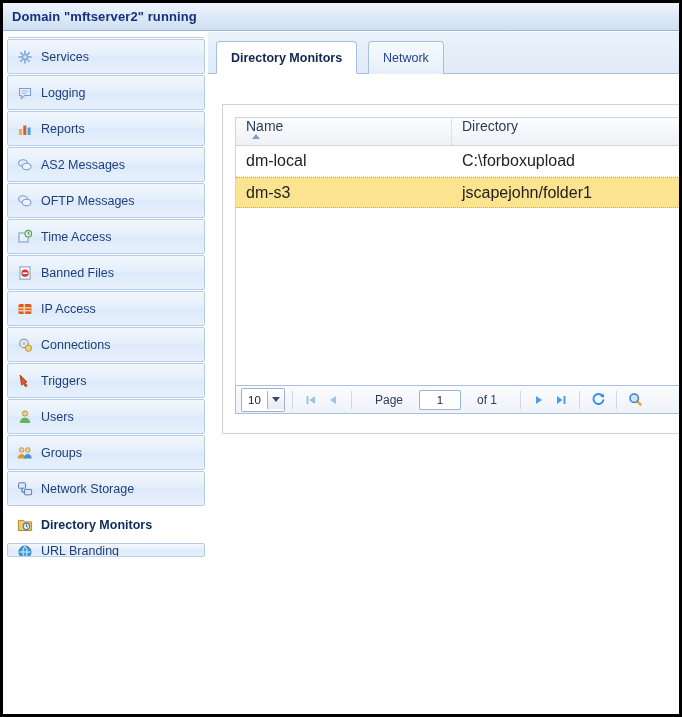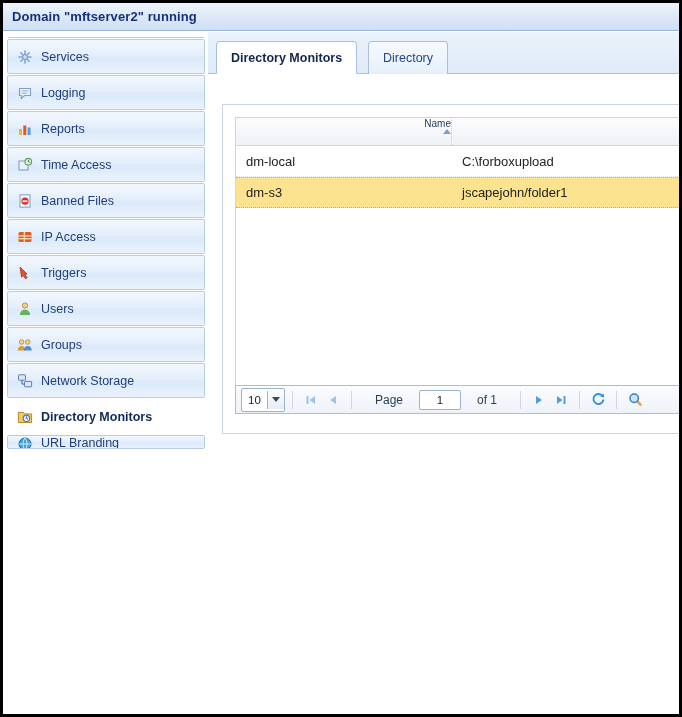--- a/index.html
+++ b/index.html
@@ -181,22 +181,22 @@
     overflow: hidden;
   }
   .grid-header {
     display: flex;
     height: 28px;
     background: linear-gradient(to bottom, #fdfdfe 0%, #eef1f6 100%);
     border-bottom: 1px solid #cbd6e4;
   }
   .grid-header .hcell {
     display: flex;
-    align-items: flex-end;
-    font-size: 10px;
+    align-items: flex-start;
+    font-size: 14px;
     color: #2b3d5c;
     padding-left: 10px;
     border-right: 1px dotted #c3ccd9;
     height: 100%;
     position: relative;
     flex-direction: column;
   }
   .sort-arrow {
     margin-left: 6px;
     width: 0; height: 0;
@@ -211,21 +211,21 @@
     background: #ffffff;
   }
   .grid-row.selected {
     background: #fbe38f;
     border-top: 1px dotted #c9b05e;
     border-bottom: 1px dotted #c9b05e;
   }
   .grid-row .cell {
     display: flex;
     align-items: center;
-    font-size: 13px;
+    font-size: 16px;
     color: #222222;
     padding-left: 10px;
     height: 100%;
     overflow: hidden;
     white-space: nowrap;
   }
   .col-name { width: 216px; flex: 0 0 216px; }
   .col-dir  { width: 284px; flex: 0 0 284px; }
 
   
@@ -346,20 +346,38 @@
               <rect x="2" y="8" width="3" height="6" fill="#f0b323"></rect>
               <rect x="6.3" y="4.5" width="3" height="9.5" fill="#e2562a"></rect>
               <rect x="10.6" y="6.5" width="3" height="7.5" fill="#4f9ee0"></rect>
             </svg>
           </span>
           <span class="nav-label">Reports</span>
         </div>
         <div class="nav-item">
           <span class="ico">
             <svg width="16" height="16" viewBox="0 0 16 16">
+              <ellipse cx="6" cy="6" rx="4.4" ry="3.3" fill="#e4edf9" stroke="#7f9fc9" stroke-width="1.1"></ellipse>
+              <ellipse cx="9.6" cy="9.6" rx="4.4" ry="3.3" fill="#eef4fc" stroke="#7f9fc9" stroke-width="1.1"></ellipse>
+            </svg>
+          </span>
+          <span class="nav-label">AS2 Messages</span>
+        </div>
+        <div class="nav-item">
+          <span class="ico">
+            <svg width="16" height="16" viewBox="0 0 16 16">
+              <ellipse cx="6" cy="6" rx="4.4" ry="3.3" fill="#e4edf9" stroke="#7f9fc9" stroke-width="1.1"></ellipse>
+              <ellipse cx="9.6" cy="9.6" rx="4.4" ry="3.3" fill="#eef4fc" stroke="#7f9fc9" stroke-width="1.1"></ellipse>
+            </svg>
+          </span>
+          <span class="nav-label">OFTP Messages</span>
+        </div>
+        <div class="nav-item">
+          <span class="ico">
+            <svg width="16" height="16" viewBox="0 0 16 16">
               <rect x="2" y="4" width="9" height="9" fill="#eaf1fa" stroke="#7f9fc9" stroke-width="1.1"></rect>
               <circle cx="11.3" cy="4.7" r="3.3" fill="#dff0df" stroke="#5f9e5f" stroke-width="1.1"></circle>
               <line x1="11.3" y1="4.7" x2="11.3" y2="2.8" stroke="#3f7a3f" stroke-width="1"></line>
               <line x1="11.3" y1="4.7" x2="12.8" y2="5.4" stroke="#3f7a3f" stroke-width="1"></line>
             </svg>
           </span>
           <span class="nav-label">Time Access</span>
         </div>
         <div class="nav-item">
           <span class="ico">
@@ -378,20 +396,30 @@
               <rect x="1.5" y="6.2" width="13" height="1.4" fill="#f6d6a8"></rect>
               <rect x="1.5" y="9" width="13" height="1.4" fill="#f6d6a8"></rect>
               <rect x="6.6" y="3" width="1.5" height="10" fill="#f6d6a8"></rect>
             </svg>
           </span>
           <span class="nav-label">IP Access</span>
         </div>
         <div class="nav-item">
           <span class="ico">
             <svg width="16" height="16" viewBox="0 0 16 16">
+              <circle cx="7" cy="6.4" r="4.3" fill="#e6ebf3" stroke="#8d9db5" stroke-width="1.2"></circle>
+              <circle cx="7" cy="6.4" r="1.6" fill="#b9c4d6"></circle>
+              <circle cx="11.4" cy="11.2" r="3.1" fill="#f3d477" stroke="#b39229" stroke-width="1"></circle>
+            </svg>
+          </span>
+          <span class="nav-label">Connections</span>
+        </div>
+        <div class="nav-item">
+          <span class="ico">
+            <svg width="16" height="16" viewBox="0 0 16 16">
               <path d="M3 2 L10 9 L7.6 9.6 L10.2 12.6 L8.6 13.8 L6.2 10.6 L4.6 12.2 Z" fill="#e2562a" stroke="#9e3412" stroke-width="0.8"></path>
             </svg>
           </span>
           <span class="nav-label">Triggers</span>
         </div>
         <div class="nav-item">
           <span class="ico">
             <svg width="16" height="16" viewBox="0 0 16 16">
               <circle cx="8" cy="4.5" r="2.6" fill="#f3cf92" stroke="#b08b38" stroke-width="0.9"></circle>
               <path d="M2.9 14c0-3.2 2.3-5.2 5.1-5.2S13.1 10.8 13.1 14z" fill="#63b45c"></path>
@@ -443,21 +471,21 @@
         </div>
       </div>
 
     <div id="main">
 
       <div id="tabstrip">
         <div class="tab active" id="tab-0">
           <span>Directory Monitors</span>
         </div>
         <div class="tab" id="tab-1">
-          <span>Directory</span>
+          <span>Network</span>
         </div>
       </div>
 
       <div id="panel-body">
         <div id="grid-frame">
 
           <div id="grid">
             <div class="grid-header">
               <div class="hcell col-name">
                 <span>Name</span>

